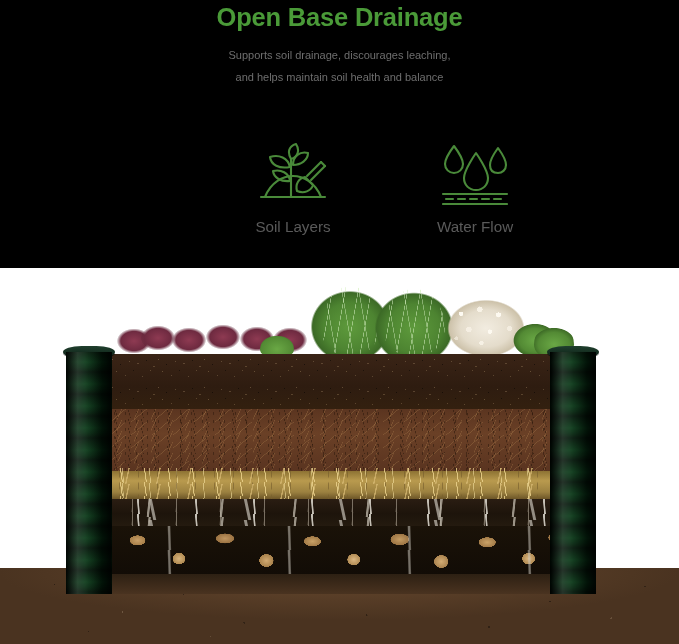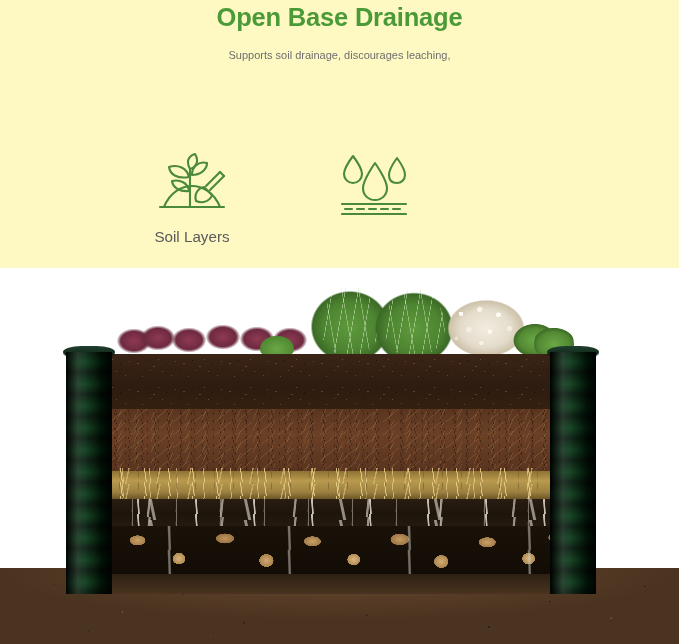--- a/index.html
+++ b/index.html
@@ -9,21 +9,21 @@
     height: 644px;
     background: #ffffff;
     font-family: "Liberation Sans", sans-serif;
     overflow: hidden;
   }
 
   #page {
     position: relative;
     width: 679px;
     height: 644px;
-    background: #fef9c3;
+    background: #000000;
     overflow: hidden;
   }
 
   
   .header {
     position: absolute;
     top: 0; left: 0;
     width: 679px;
     text-align: center;
     padding-top: 2px;
@@ -42,25 +42,25 @@
     font-size: 11px;
     color: #6e6e6e;
     line-height: 22px;
     font-weight: 300;
   }
   .subtitle .line { display: block; }
 
   
   .features {
     position: absolute;
-    top: 143px;
+    top: 133px;
     left: 0;
     width: 566px;
     display: flex;
-    justify-content: center;
+    justify-content: flex-end;
   }
   .feature {
     width: 182px;
     text-align: center;
   }
   .feature-icon {
     height: 72px;
     display: flex;
     align-items: flex-end;
     justify-content: center;
@@ -379,20 +379,21 @@
 </style>
 </head>
 <body>
 
 <div id="page">
 
   <div class="header">
     <div class="title">Open Base Drainage</div>
     <div class="subtitle">
       <span class="line">Supports soil drainage, discourages leaching,</span>
+      <span class="line">and helps maintain soil health and balance</span>
     </div>
   </div>
 
   <div class="features">
 
     <div class="feature">
       <div class="feature-icon">
         <svg class="ico" width="76" height="62" viewBox="0 0 76 62" aria-hidden="true">
 
           <path d="M6 54 L70 54"></path>
@@ -430,20 +431,21 @@
 
           <path d="M61 5 C61 5 53 16 53 22 C53 27 56 30 61 30 C65 30 69 27 69 22 C69 16 61 5 61 5 Z"></path>
 
           <path d="M6 51 L70 51"></path>
 
           <path d="M9 56 L16 56 M21 56 L28 56 M33 56 L40 56 M45 56 L52 56 M57 56 L64 56"></path>
 
           <path d="M6 61 L70 61"></path>
         </svg>
       </div>
+      <div class="feature-label">Water Flow</div>
     </div>
 
   </div>
 
   <div class="scene">
 
     <div class="ground"></div>
 
     <div class="veg">
 

